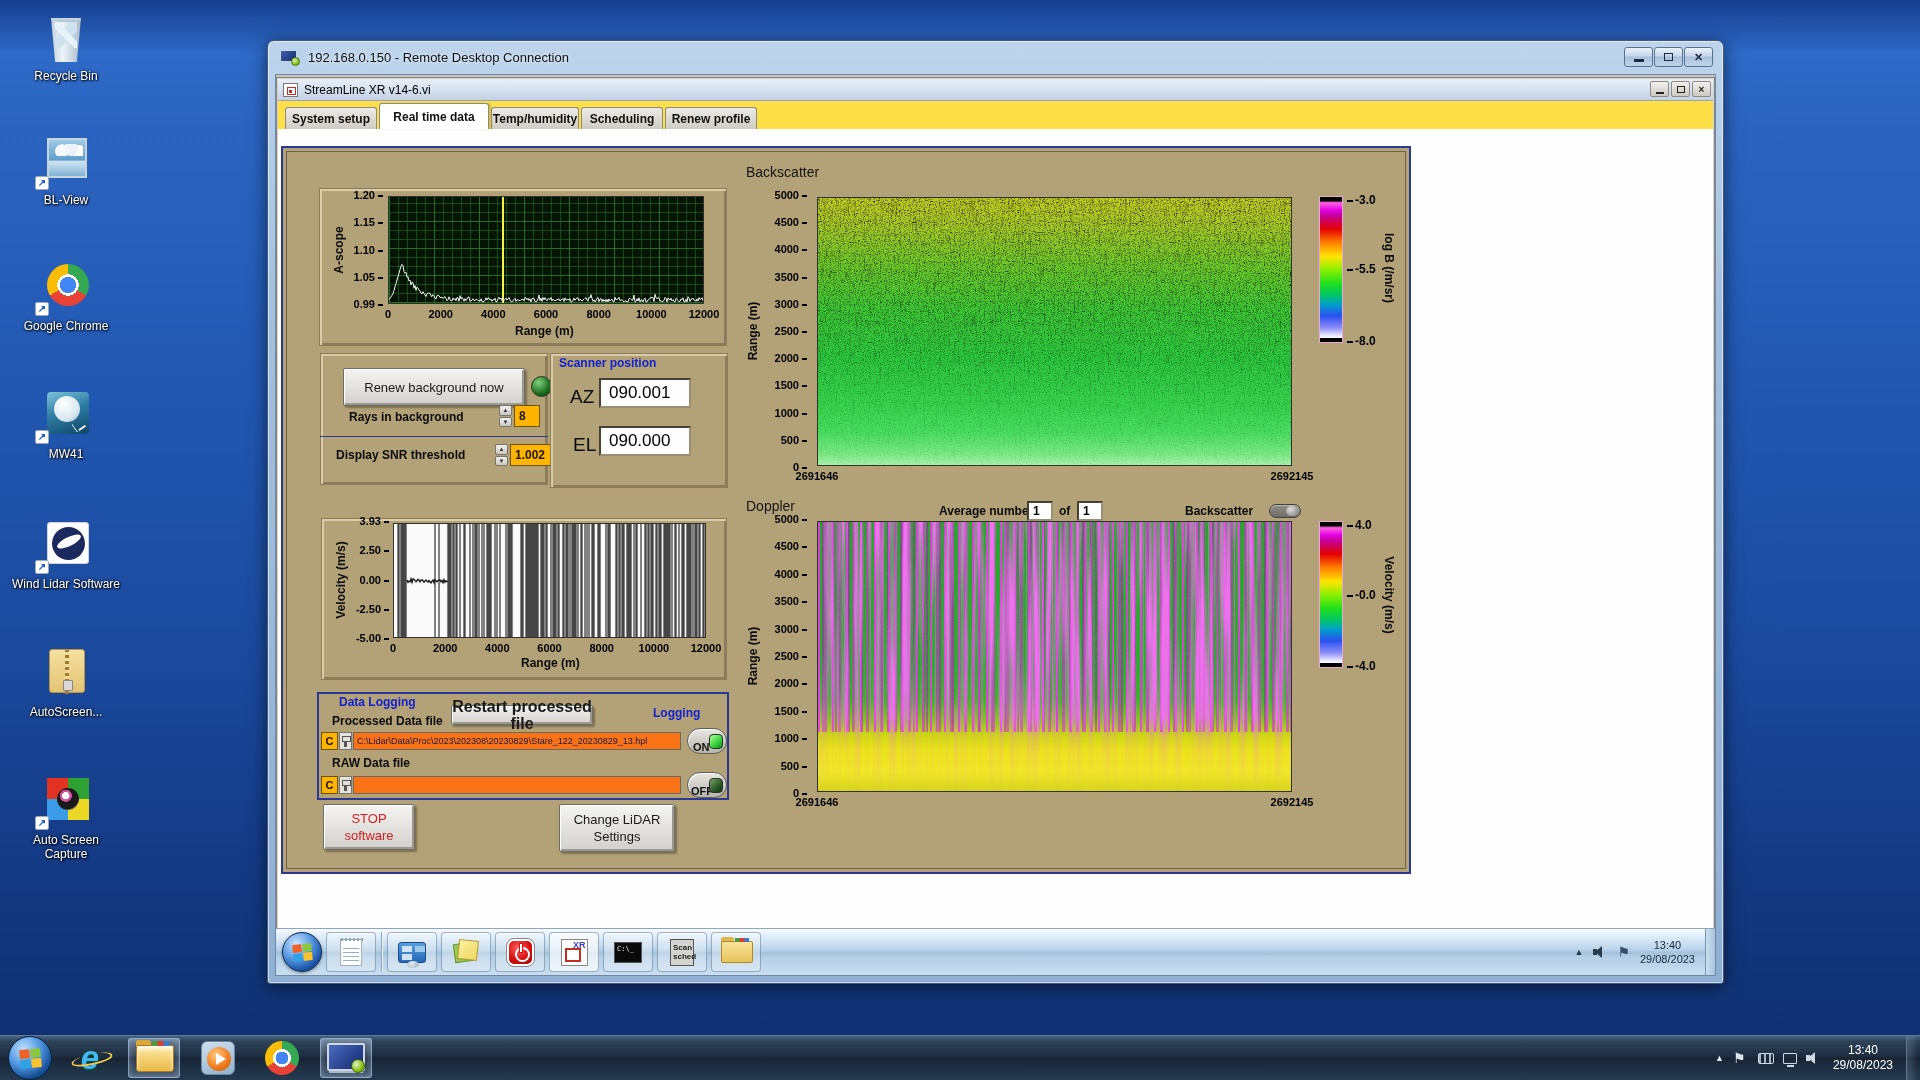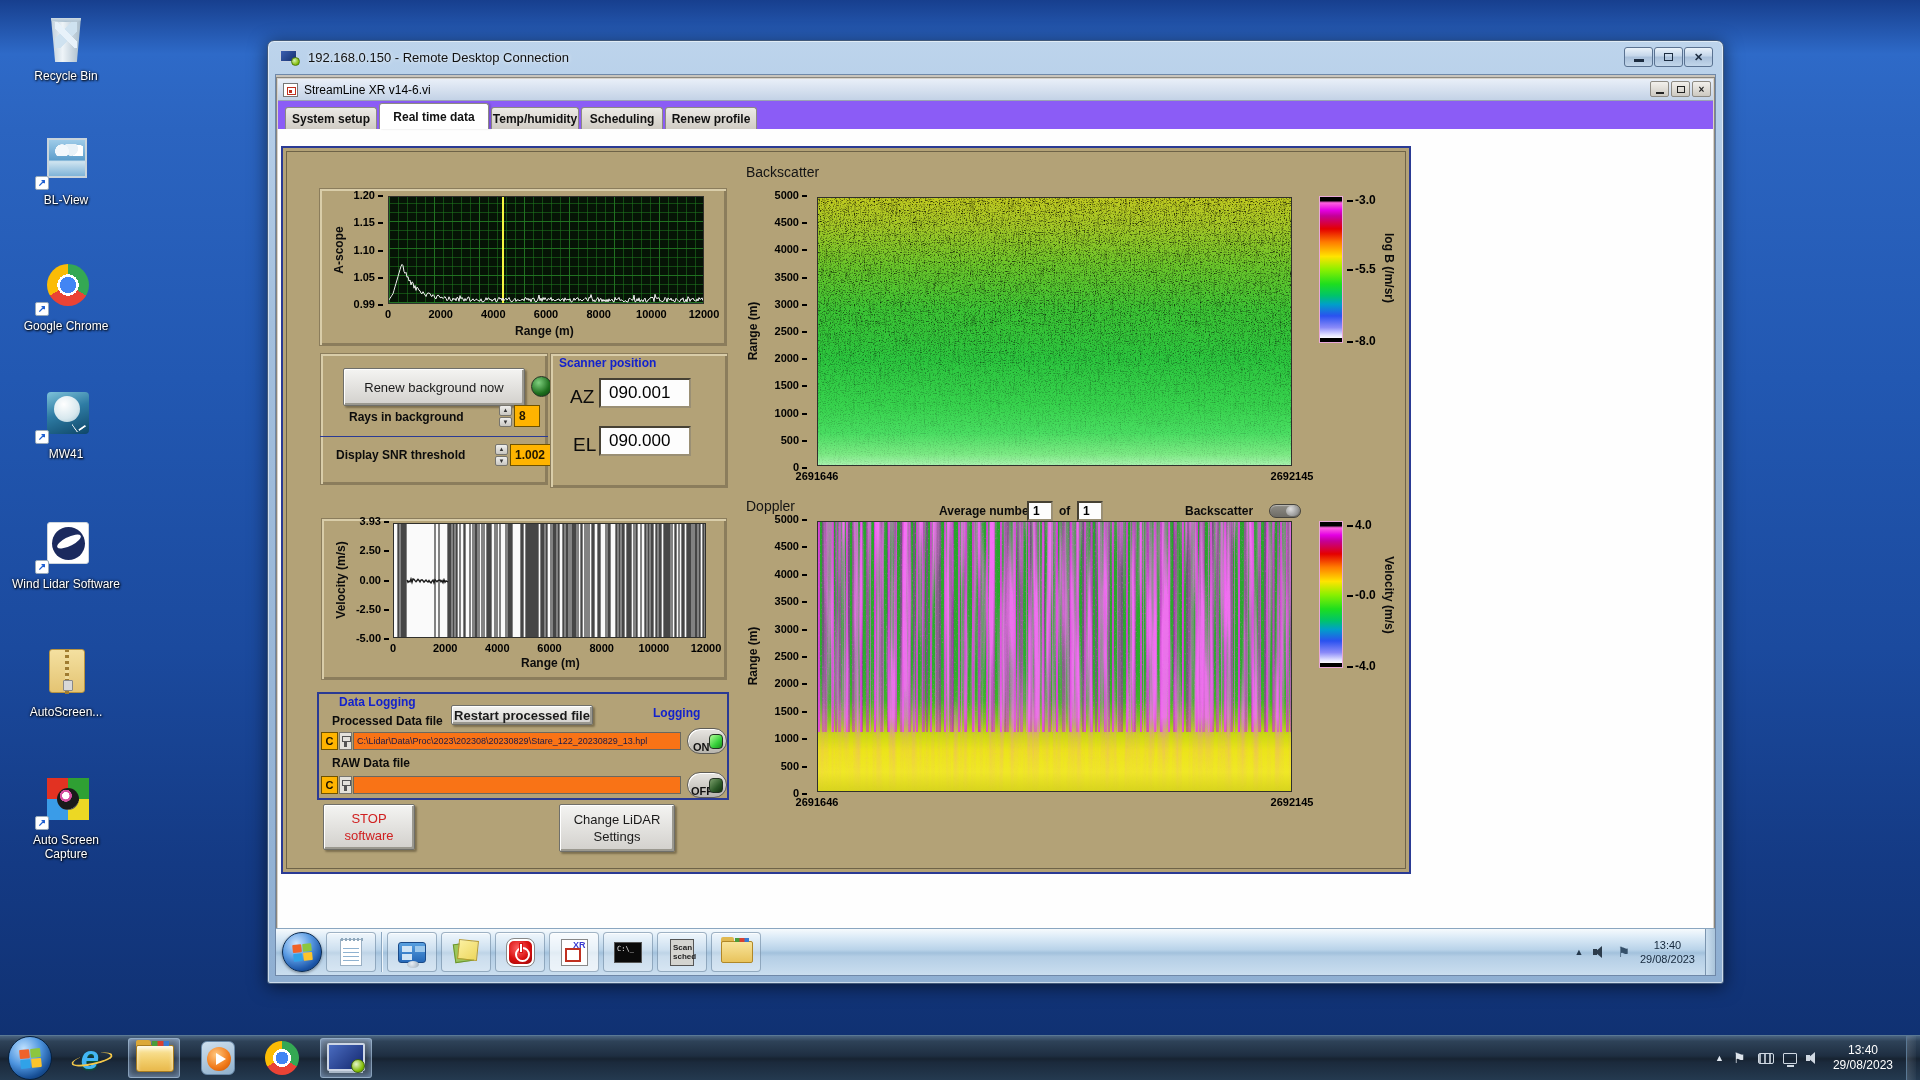--- a/index.html
+++ b/index.html
@@ -59,21 +59,21 @@
 #viwin{position:absolute;left:0;right:0;top:2px;height:855px;background:#d7d3cc;border:1px solid #8a867e}
 .vi-title{position:absolute;left:1px;right:1px;top:1px;height:22px;background:linear-gradient(180deg,#e9eff8,#c3d2e6);display:flex;align-items:center;padding-left:5px;border-bottom:1px solid #9aa4b4}
 .vi-title .ttl{font-size:12px;color:#000;margin-left:6px}
 .viico{width:15px;height:14px;background:#fff;border:1px solid #777;position:relative}
 .viico::before{content:"";position:absolute;left:3px;top:3px;width:7px;height:6px;border:1px solid #c03020}
 .viico::after{content:"";position:absolute;left:5px;top:6px;width:3px;height:3px;background:#c03020}
 .vibtns{position:absolute;right:3px;top:3px;display:flex;gap:2px}
 .vibtn{width:19px;height:16px;background:linear-gradient(180deg,#f2f0ec,#cdc9c1);border:1px solid #8d8a83;border-radius:2px;display:flex;align-items:center;justify-content:center;font-size:10px;color:#222;font-weight:bold}
 .vibtn .sq{width:8px;height:7px;border:1px solid #222;background:transparent}
 .vibtn .mnbar{width:8px;height:2px;background:#222;margin-top:8px}
-#tabbar{position:absolute;left:1px;right:1px;top:23px;height:28px;background:#8b5cf6;padding-left:7px;display:flex;align-items:flex-end}
+#tabbar{position:absolute;left:1px;right:1px;top:23px;height:28px;background:#fde047;padding-left:7px;display:flex;align-items:flex-end}
 .tab{height:22px;margin-right:2px;border:1px solid #8d8a83;border-bottom:none;border-radius:3px 3px 0 0;background:linear-gradient(180deg,#eceae6,#d0ccc4);font-size:12px;font-weight:bold;color:#111;display:flex;align-items:center;justify-content:center}
 .tab.active{height:26px;background:#fff;position:relative;z-index:3;box-shadow:2px 0 2px rgba(0,0,0,.15)}
 .vi-content{position:absolute;left:1px;right:1px;top:51px;bottom:1px;background:#fefefe;overflow:hidden}
 
 #panel{position:absolute;left:3px;top:17px;width:1130px;height:728px;background:#b3a277;border:2px solid #2a3a94;box-shadow:inset 0 0 0 3px #b3a277,inset 0 0 0 4px #6e6348}
 .lvgroup{position:absolute;background:#b3a277;border:1px solid #8b7d5c;box-shadow:inset 2px 2px 0 #d9cda9,inset -2px -2px 0 #8b7d5c}
 .lvline{position:absolute;background:#2a3a94}
 .bluelbl{position:absolute;color:#1322cc;font-weight:bold;font-size:12px;white-space:nowrap}
 .blklbl{position:absolute;color:#0c0c0c;font-weight:bold;font-size:12px;white-space:nowrap}
 .seclbl{position:absolute;color:#141414;font-size:14px;white-space:nowrap}
@@ -470,21 +470,21 @@
                 <span style="left: 50%;">6000</span>
                 <span style="left: 66.6667%;">8000</span>
                 <span style="left: 83.3333%;">10000</span>
                 <span style="left: 100%;">12000</span>
               </div>
             <div class="blklbl" style="left:238px;top:508px">Range (m)</div>
 
             <div class="lvgroup" style="left:34px;top:544px;width:412px;height:108px;border:2px solid #2a3a94;box-shadow:none"></div>
             <div class="bluelbl" style="left:56px;top:547px">Data Logging</div>
             <div class="blklbl" style="left:49px;top:566px">Processed Data file</div>
-            <div class="lvbtn" style="left:168px;top:557px;width:142px;height:20px;font-size:13px;font-weight:bold">Restart processed file</div>
+            <div class="lvbtn" style="left:168px;top:557px;width:142px;height:20px;font-size:16px;font-weight:bold">Restart processed file</div>
             <div class="bluelbl" style="left:370px;top:558px">Logging</div>
             <div class="fldrow-c" style="left:38px;top:584px">C</div>
             <div class="fldrow-i" style="left:56px;top:584px"></div>
             <div class="pathfld" style="left:70px;top:584px;width:328px">C:\Lidar\Data\Proc\2023\202308\20230829\Stare_122_20230829_13.hpl</div>
             <div class="togglebtn" style="left:404px;top:580px">
                 <span>ON</span>
                 <span class="lamp on"></span>
               </div>
             <div class="blklbl" style="left:49px;top:608px">RAW Data file</div>
             <div class="fldrow-c" style="left:38px;top:628px">C</div>

